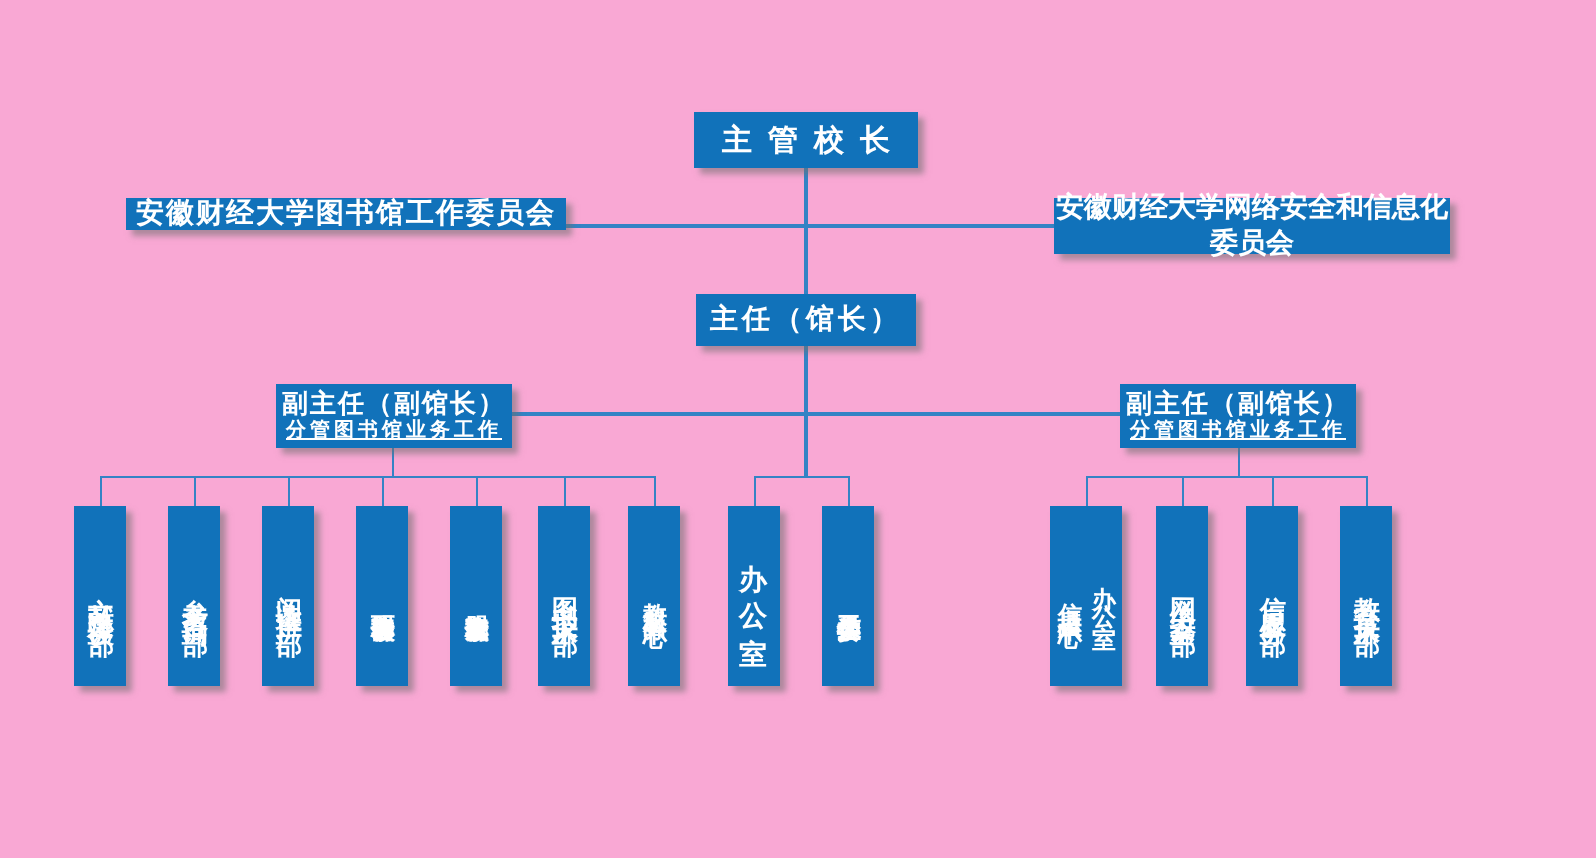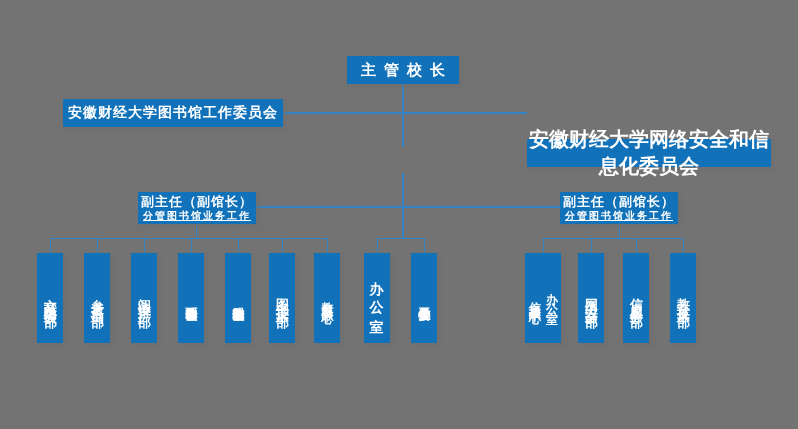--- a/index.html
+++ b/index.html
@@ -3,21 +3,21 @@
 <meta charset="utf-8">
 <style>
   :root{
     --box-fill:#1172ba;
     --line:#3483c5;
     --text:#ffffff;
     --shadow:rgba(110,110,110,.55);
   }
   html,body{margin:0;padding:0;background:#ffffff;}
   body{font-family:"Liberation Sans",sans-serif;}
-  .canvas{position:relative;width:798px;height:429px;background:#737373;overflow:hidden;}
+  .canvas{position:relative;width:798px;height:429px;background:#f9a8d4;overflow:hidden;}
 
   
   .hline,.vline{position:absolute;background:var(--line);}
   .hline{height:2px;}
   .vline{width:2px;}
   .thin.hline{height:1px;}
   .thin.vline{width:1px;}
 
   
   .node{
@@ -25,22 +25,22 @@
     background:var(--box-fill);
     color:var(--text);
     display:flex;align-items:center;justify-content:center;
     box-shadow:3px 3px 3px var(--shadow);
     box-sizing:border-box;
     font-weight:bold;
     text-align:center;
   }
 
   .president{left:347px;top:56px;width:112px;height:28px;font-size:15px;letter-spacing:8px;padding-left:8px;}
-  .committee-l{left:63px;top:99px;width:220px;height:28px;font-size:14px;letter-spacing:1px;}
-  .committee-r{left:527px;top:99px;width:244px;height:28px;font-size:20px;margin-top:40px;}
+  .committee-l{left:63px;top:99px;width:220px;height:16px;font-size:14px;letter-spacing:1px;}
+  .committee-r{left:527px;top:99px;width:198px;height:28px;font-size:14px;}
   .director{left:348px;top:147px;width:110px;height:26px;font-size:14px;letter-spacing:2px;}
 
   .deputy{flex-direction:column;line-height:1.15;}
   .deputy .t1{font-size:13px;letter-spacing:1px;}
   .deputy .t2{font-size:10px;letter-spacing:2px;text-decoration:underline;}
   .deputy-l{left:138px;top:192px;width:118px;height:32px;}
   .deputy-r{left:560px;top:192px;width:118px;height:32px;}
 
   
   .dept{top:253px;width:26px;height:90px;padding:2px 0;}
@@ -83,20 +83,21 @@
   <div class="vline thin" style="left:591px;top:238px;height:15px;"></div>
   <div class="vline thin" style="left:636px;top:238px;height:15px;"></div>
   <div class="vline thin" style="left:683px;top:238px;height:15px;"></div>
 
   <div class="node president">主管校长</div>
 
   <div class="node committee-l">安徽财经大学图书馆工作委员会</div>
 
   <div class="node committee-r">安徽财经大学网络安全和信息化委员会</div>
 
+  <div class="node director">主任（馆长）</div>
 
   <div class="node deputy deputy-l">
     <span class="t1">副主任（副馆长）</span>
     <span class="t2">分管图书馆业务工作</span>
   </div>
 
   <div class="node deputy deputy-r">
     <span class="t1">副主任（副馆长）</span>
     <span class="t2">分管图书馆业务工作</span>
   </div>

